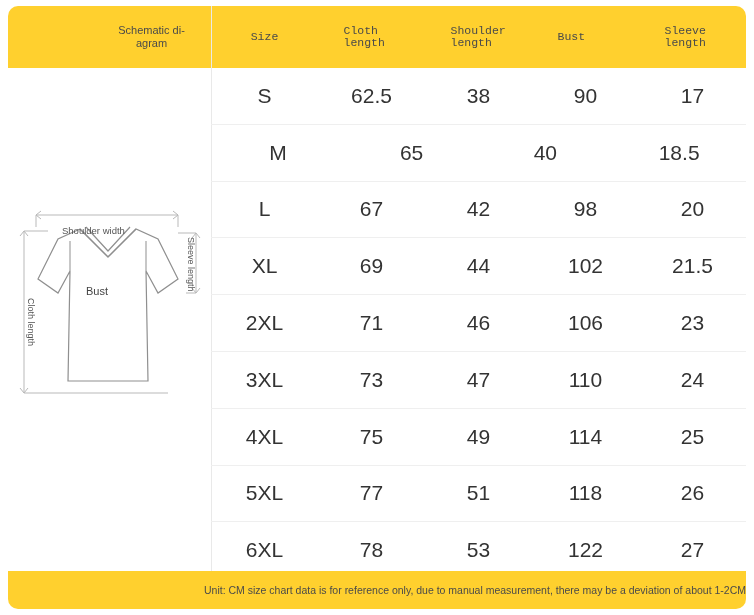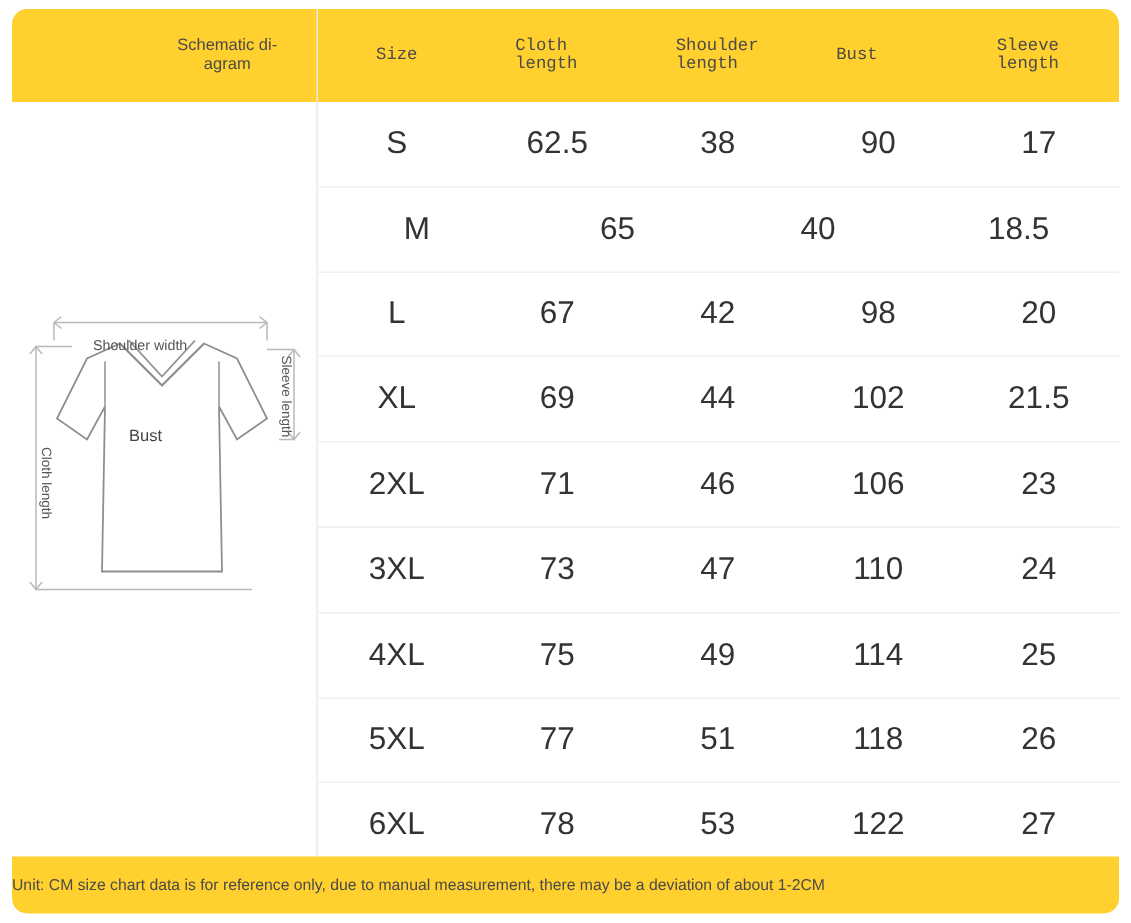--- a/index.html
+++ b/index.html
@@ -170,21 +170,21 @@
   .footer-band {
     position: absolute;
     left: 8px;
     top: 571px;
     width: 738px;
     height: 38px;
     background: #ffd02e;
     border-radius: 0 0 10px 10px;
     display: flex;
     align-items: center;
-    justify-content: flex-start;
+    justify-content: flex-end;
   }
   .footer-band .ftext {
     font-size: 10.5px;
     color: #4a4a4a;
   }
 </style>
 </head>
 <body>
 
 <div id="page">

